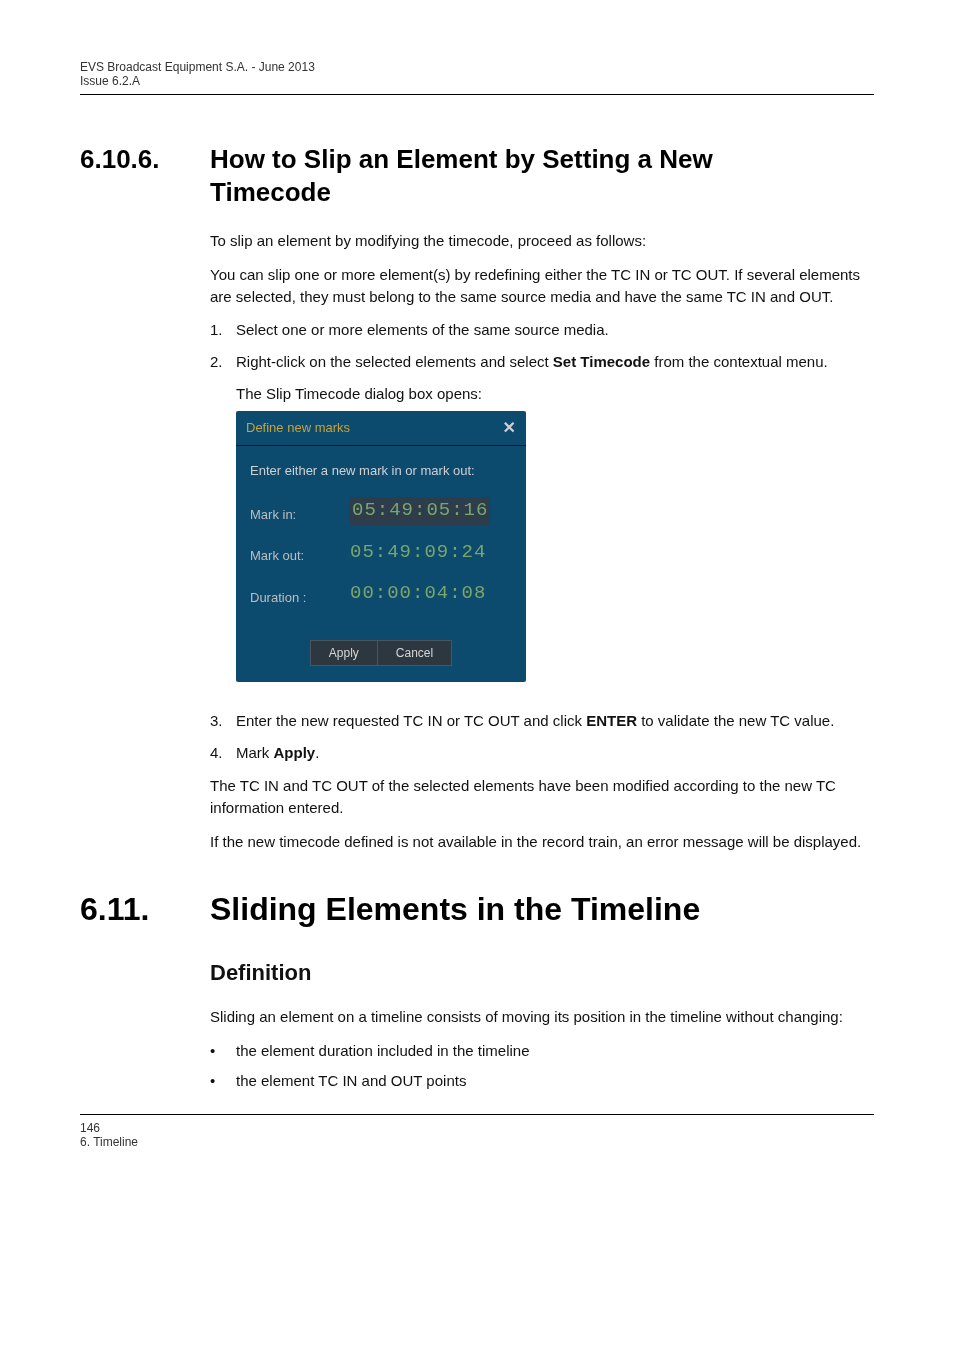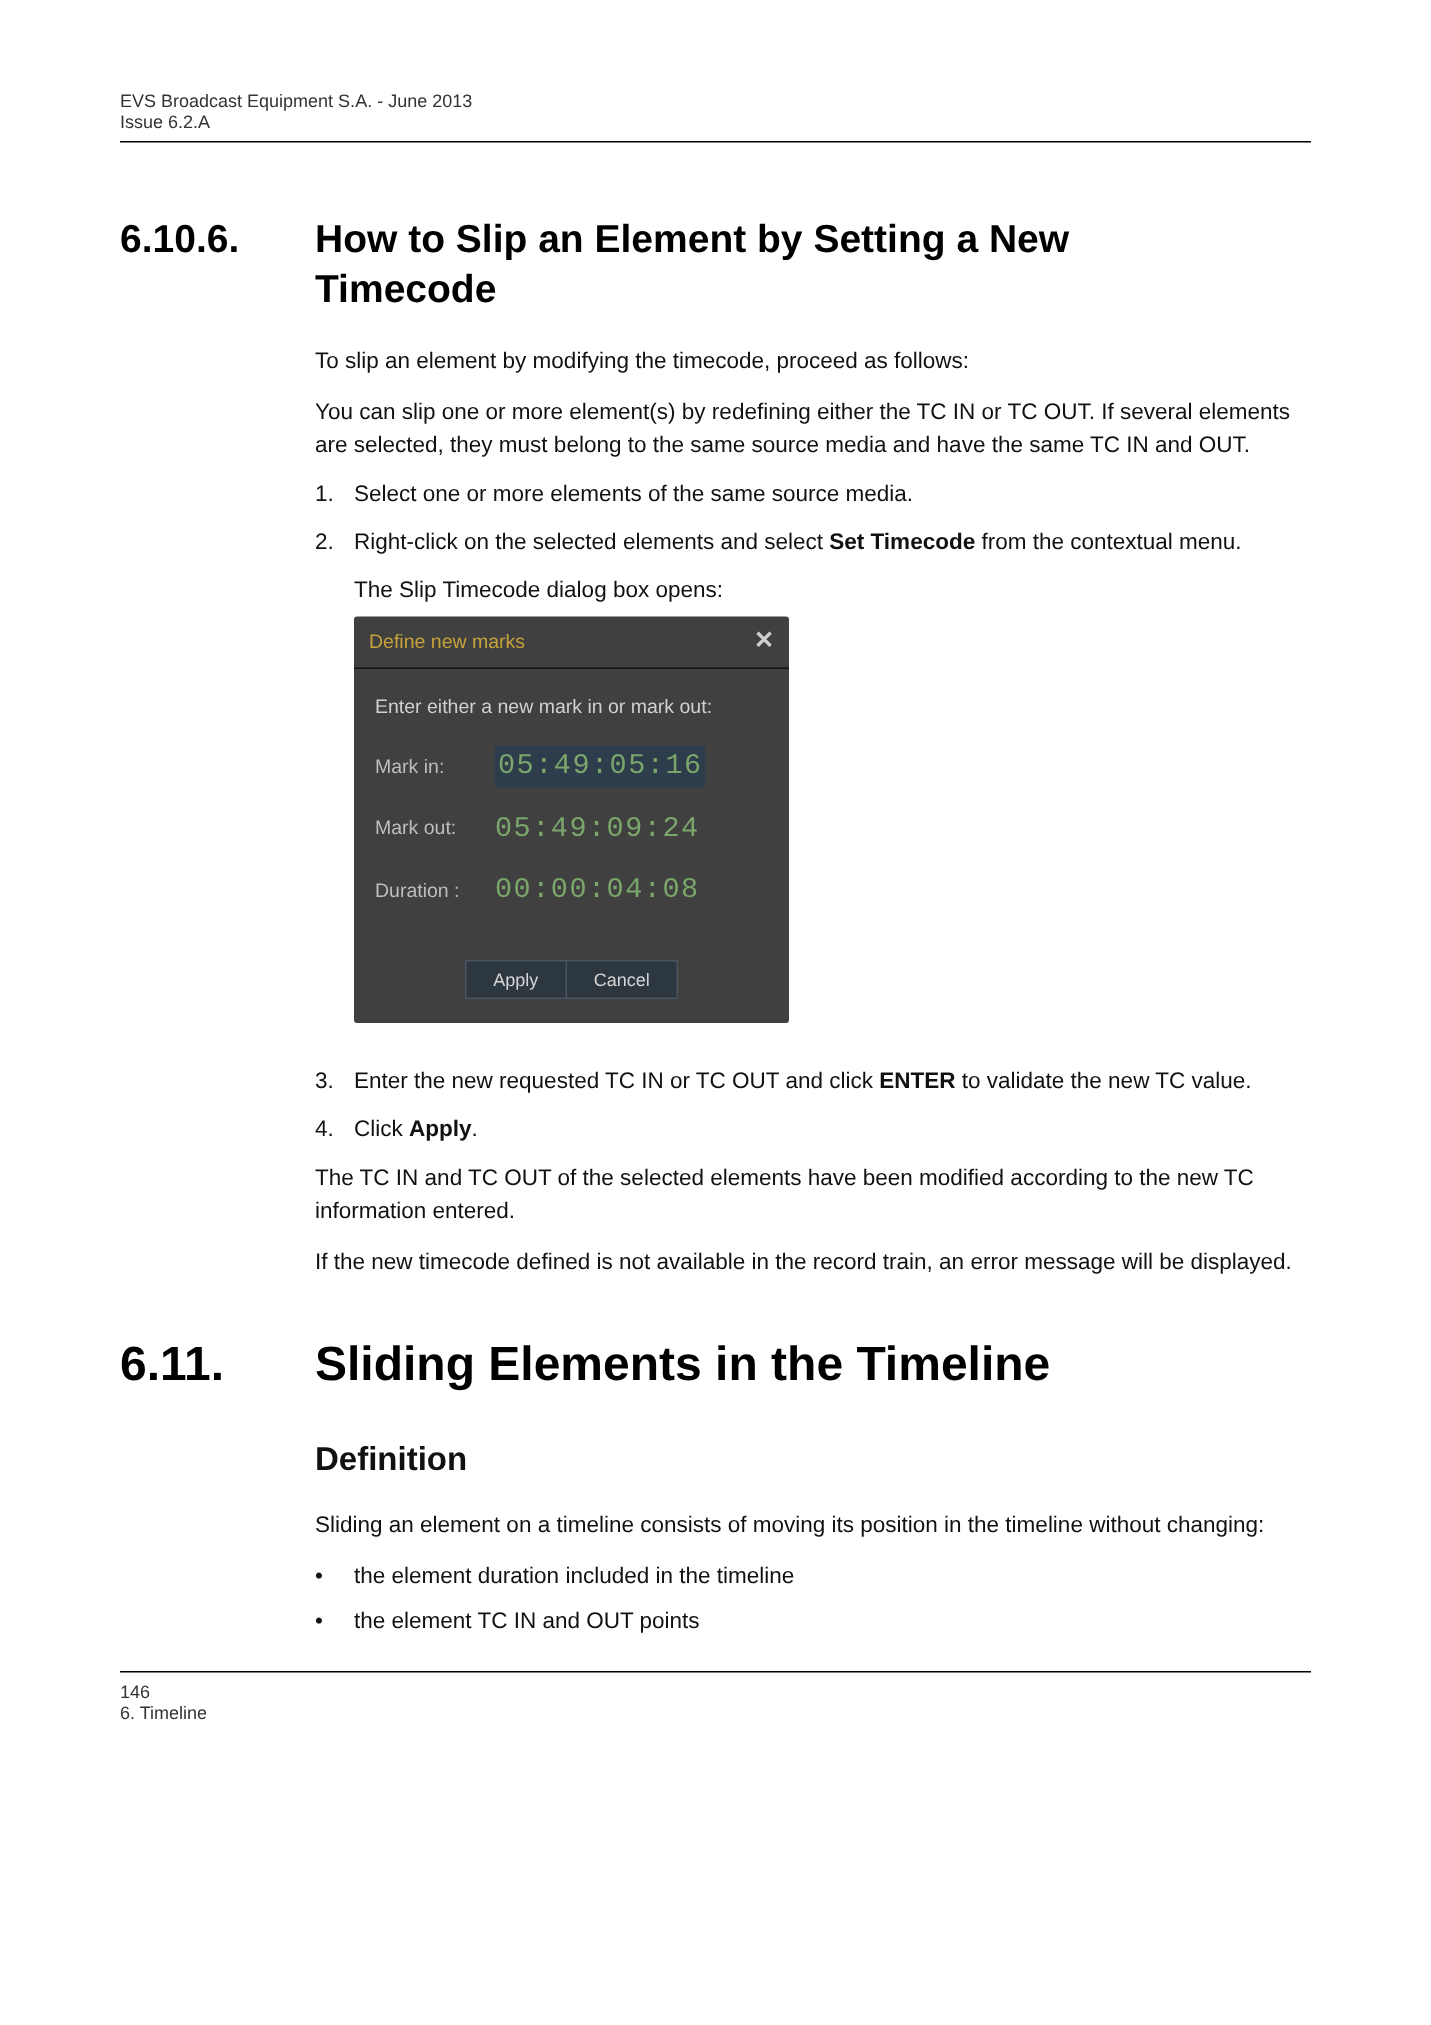--- a/index.html
+++ b/index.html
@@ -21,26 +21,26 @@
   ol.steps > li { display: flex; margin-bottom: 10px; }
   ol.steps > li .num { width: 26px; flex-shrink: 0; }
   ol.steps > li .txt { flex: 1; }
   ol.steps > li .sub { margin-top: 10px; }
   ul.bullets { list-style: none; }
   ul.bullets > li { display: flex; margin-bottom: 8px; }
   ul.bullets > li .dot { width: 26px; flex-shrink: 0; }
   .bold { font-weight: bold; }
 
   
-  .dialog { width: 290px; background: #404040; color: #c8c8c8; font-size: 13px; border-radius: 2px; margin: 6px 0 18px 0; overflow: hidden; }
+  .dialog { width: 290px; background: #0c4a6e; color: #c8c8c8; font-size: 13px; border-radius: 2px; margin: 6px 0 18px 0; overflow: hidden; }
   .dialog-titlebar { display: flex; justify-content: space-between; align-items: center; padding: 8px 10px; color: #c7a33a; border-bottom: 1px solid #0e141a; }
   .dialog-titlebar .close { color: #cfcfcf; font-weight: bold; font-size: 16px; line-height: 1; }
   .dialog-body { padding: 16px 14px 8px 14px; }
   .dialog-body .prompt { color: #d0d0d0; margin-bottom: 16px; font-size: 13px; }
-  .dlg-row { display: flex; align-items: center; margin-bottom: 14px; }
+  .dlg-row { display: flex; align-items: flex-end; margin-bottom: 14px; gap: 20px; }
   .dlg-label { width: 80px; color: #bdbdbd; font-size: 13px; }
   .tc { font-family: "Courier New", monospace; color: #7aa66b; font-size: 19px; letter-spacing: 1px; }
   .tc.sel { background: #2d3d4c; padding: 0 2px; }
   .dialog-footer { display: flex; justify-content: center; gap: 0; padding: 10px 0 16px 0; }
   .dbtn { background: #2d3740; color: #d6d6d6; border: 1px solid #4a5560; padding: 5px 18px; font-size: 12px; }
   .dbtn + .dbtn { border-left: none; }
 
   .footer-rule { border: none; border-top: 1px solid #000; margin-top: 22px; }
   .footer-row { display: flex; justify-content: space-between; font-size: 12px; color: #333; margin-top: 6px; flex-direction: column; }
 </style>
@@ -108,21 +108,21 @@
       </li>
       <li>
         <span class="num">3.</span>
         <span class="txt">
           <span>Enter the new requested TC IN or TC OUT and click </span><span class="bold">ENTER</span><span> to validate the new TC value.</span>
         </span>
       </li>
       <li>
         <span class="num">4.</span>
         <span class="txt">
-          <span>Click </span><span class="bold">Apply</span><span>.</span>
+          <span>Mark </span><span class="bold">Apply</span><span>.</span>
         </span>
       </li>
     </ol>
 
     <p>The TC IN and TC OUT of the selected elements have been modified according to the new TC information entered.</p>
     <p>If the new timecode defined is not available in the record train, an error message will be displayed.</p>
   </div>
 
   <div class="section h1big">
     <div class="sec-num">6.11.</div>

